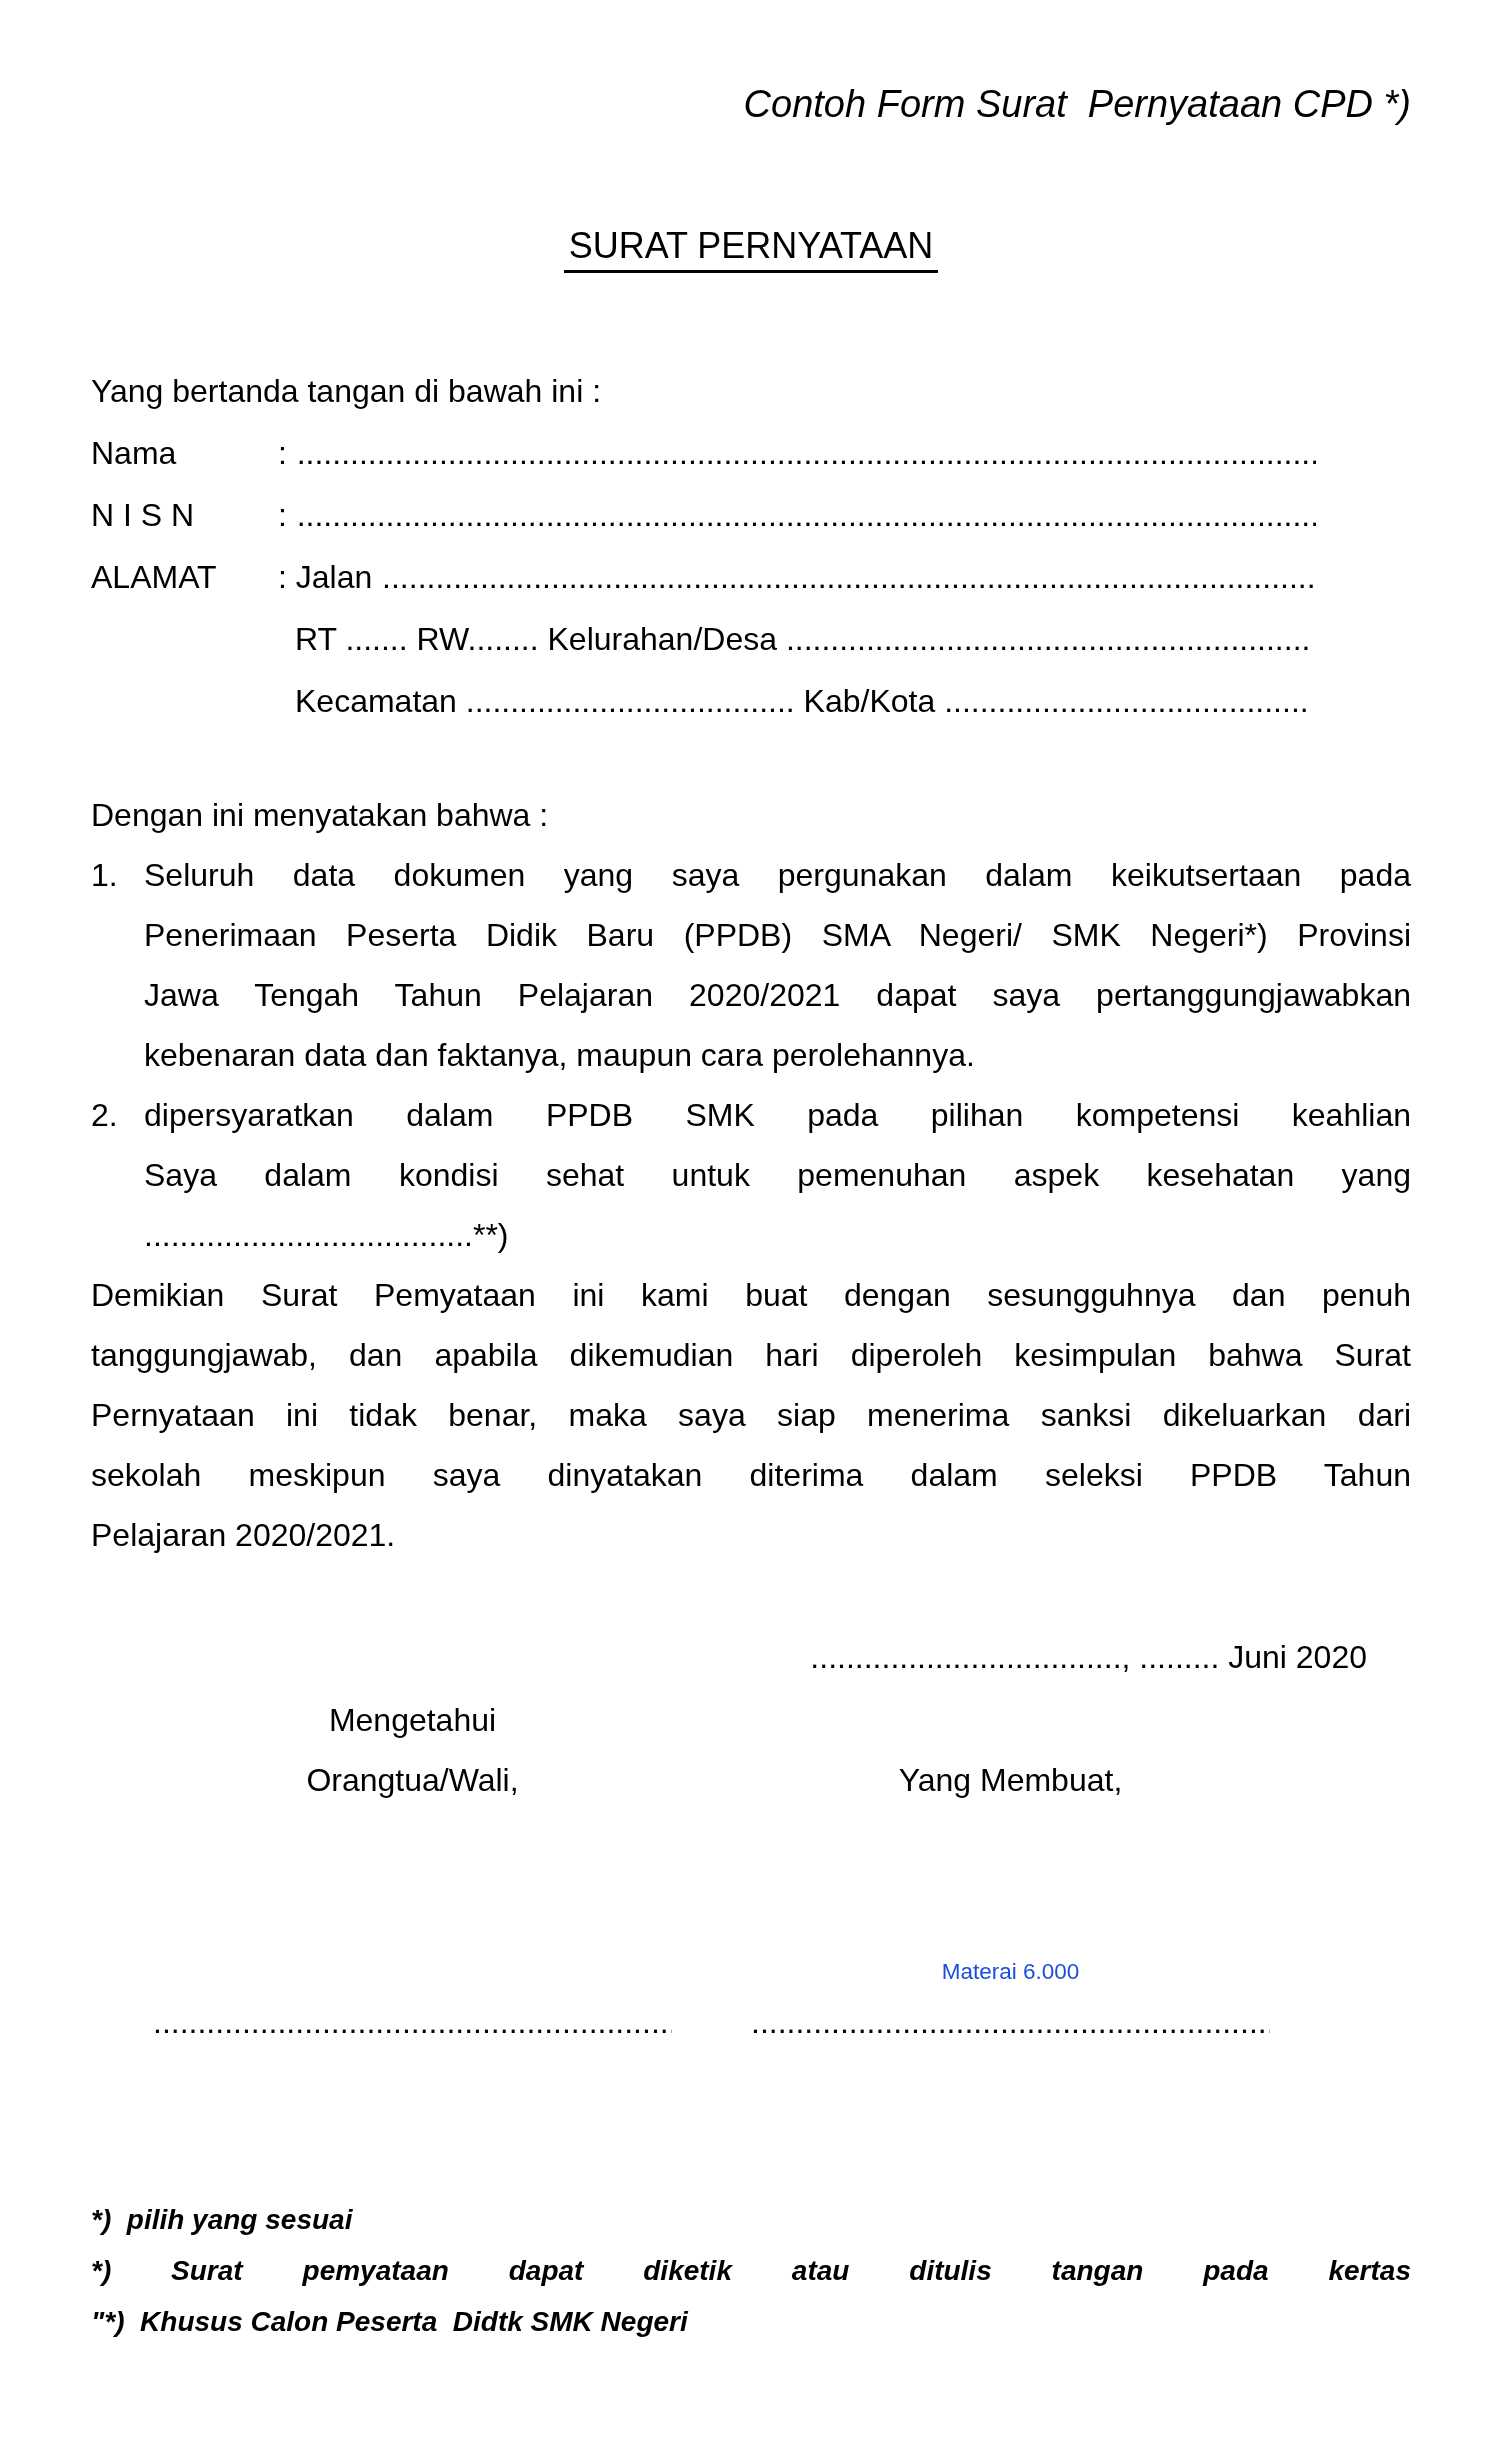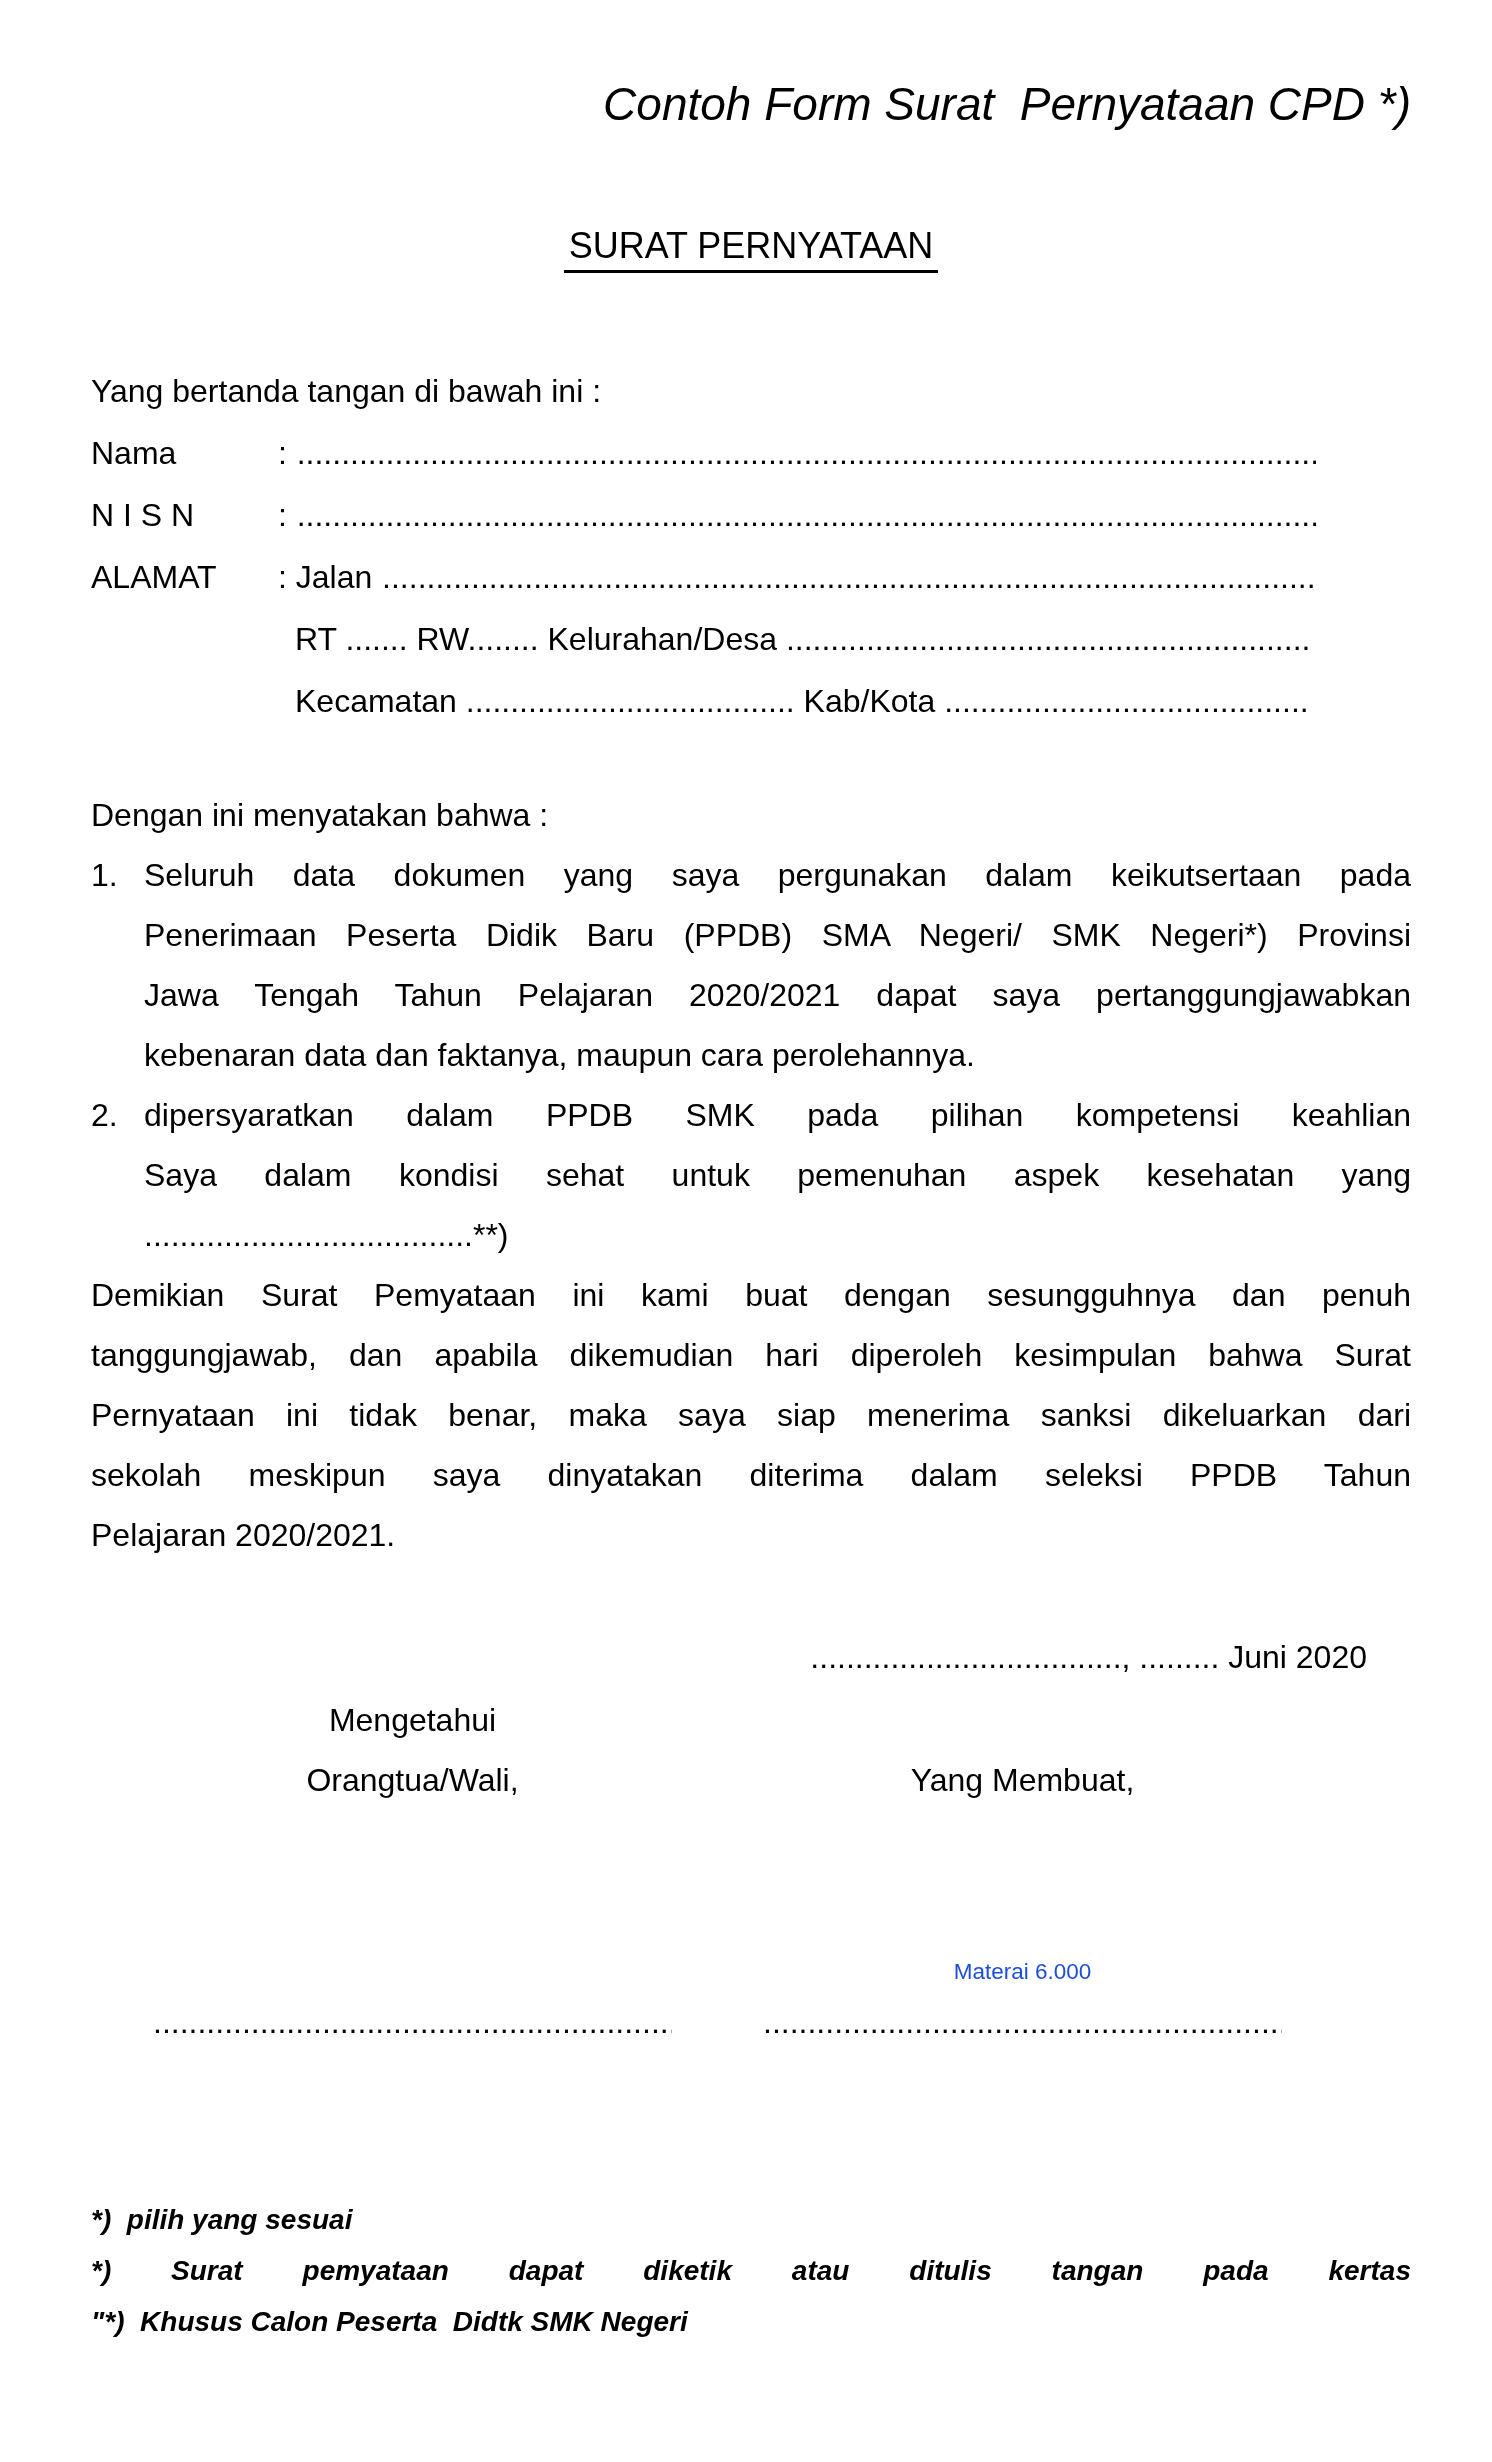--- a/index.html
+++ b/index.html
@@ -13,21 +13,21 @@
     color: #000000;
     font-family: "Liberation Sans", sans-serif;
     font-size: 32px;
     overflow: hidden;
   }
   .pre { white-space: pre-wrap; }
 
   .header-note {
     text-align: right;
     font-style: italic;
-    font-size: 46px;
+    font-size: 38px;
     line-height: 42px;
   }
   .title {
     margin-top: 98px;
     text-align: center;
     font-size: 36px;
     line-height: 45px;
   }
   .title-text {
     border-bottom: 3.5px solid #000;
@@ -50,21 +50,21 @@
   .jline { text-align: justify; text-align-last: justify; }
   .item { position: relative; padding-left: 53px; }
   .inum { position: absolute; left: 0; top: 0; }
 
   .sig-date {
     margin-top: 62px;
     line-height: 60px;
     text-align: right;
     margin-right: 44px;
   }
-  .sigrow { display: flex; line-height: 60px; gap: 12px; }
+  .sigrow { display: flex; line-height: 60px; }
   .sigrow-first { margin-top: 2.8px; }
   .sigcol { text-align: center; }
   .sigcol.left  { width: 519px; margin-left: 62px; flex: none; }
   .sigcol.right { width: 519px; margin-left: 79px; flex: none; }
   .materai-row { margin-top: 148px; line-height: 28px; }
   .stamp { font-size: 22.5px; color: #1d4ed8; }
   .dotsrow { margin-top: 6.3px; }
   .dots-740 { width: 519px; }
 
   .footnotes {

